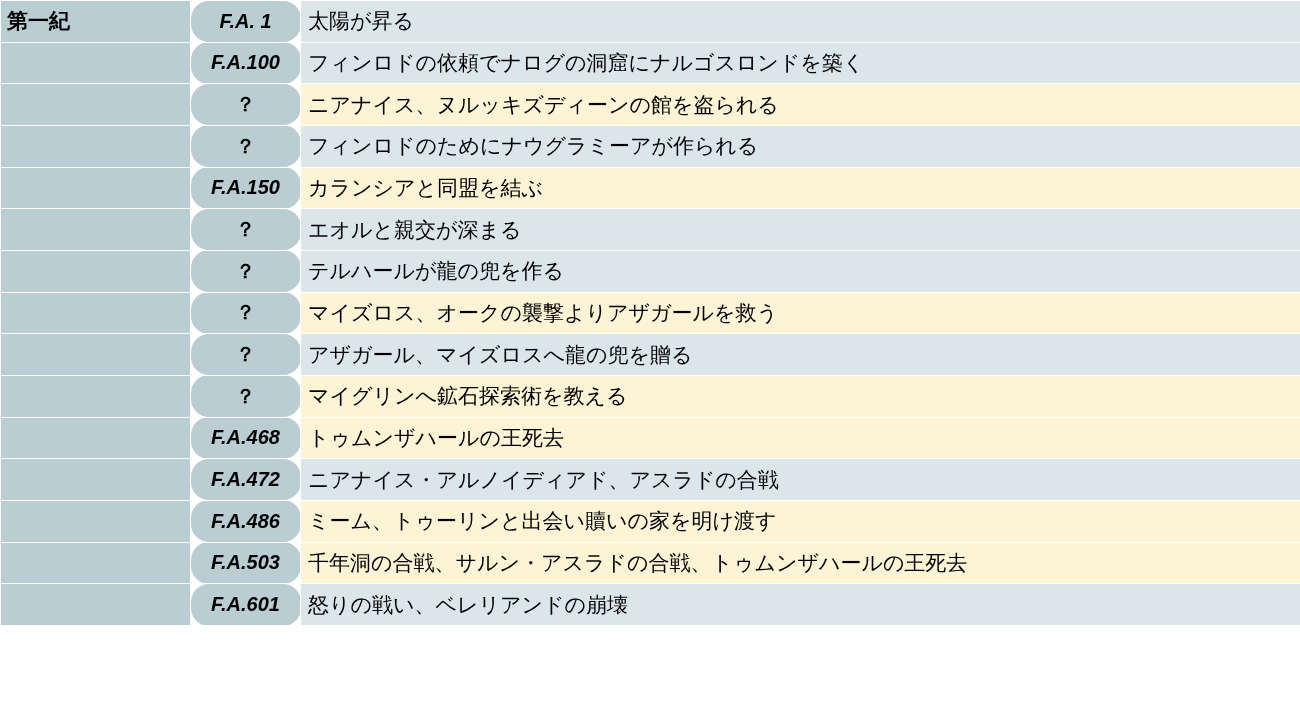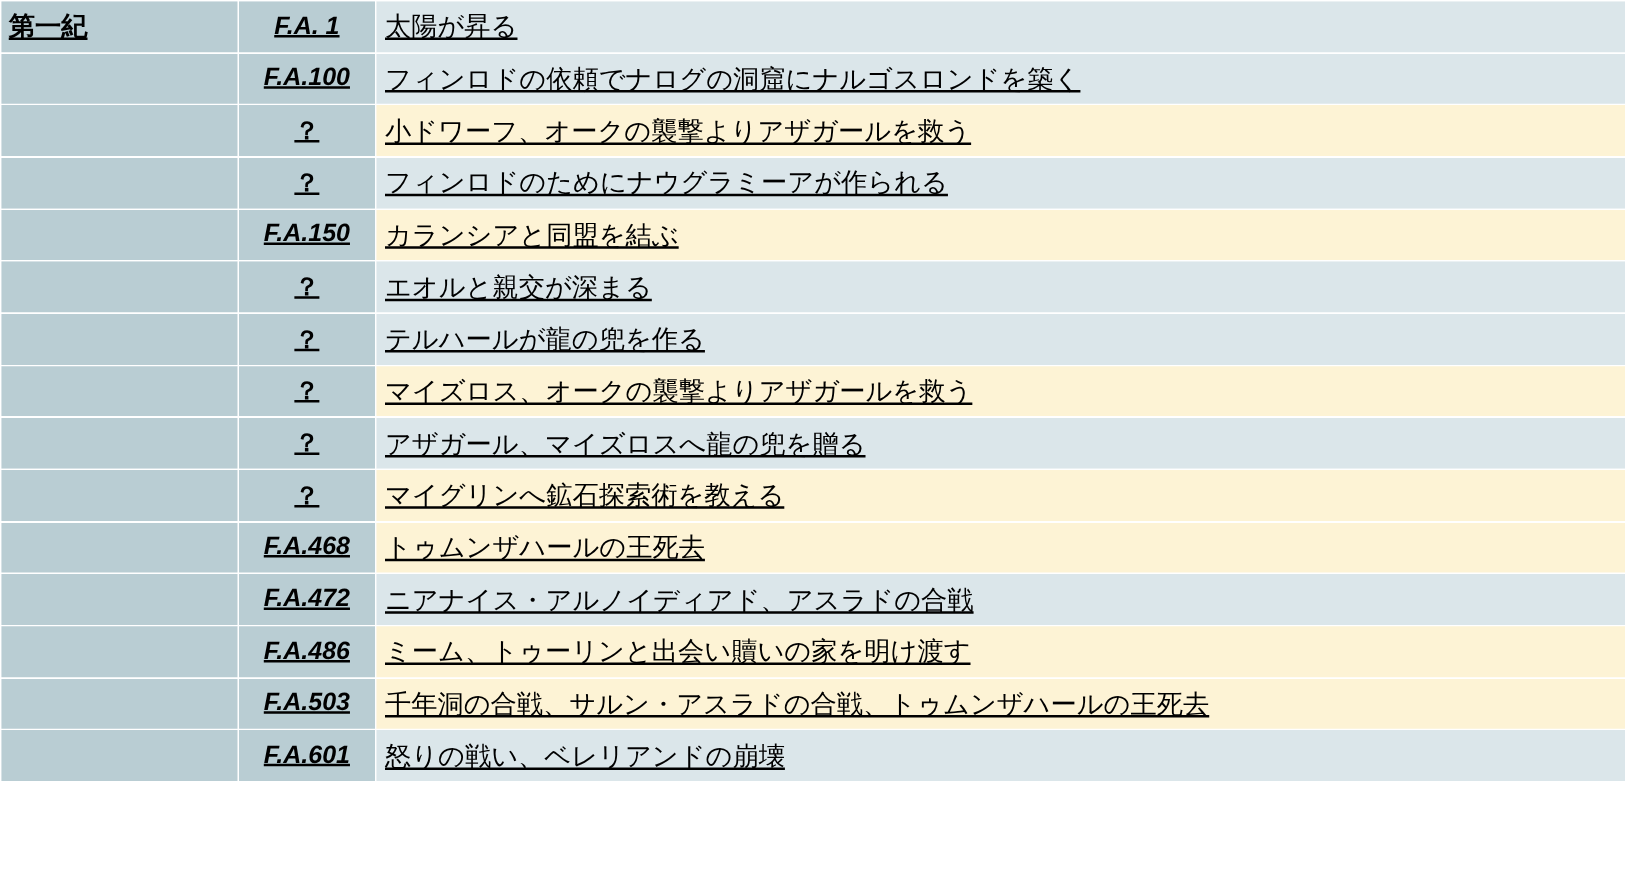--- a/index.html
+++ b/index.html
@@ -11,21 +11,20 @@
     width: 1300px;
     height: 705px;
     overflow: hidden;
     font-family: "Liberation Sans", sans-serif;
   }
   table.timeline {
     border-collapse: collapse;
     table-layout: fixed;
     width: 1300px;
     height: 626px;
-    text-decoration: underline;
   }
   table.timeline col.c-era   { width: 190px; }
   table.timeline col.c-date  { width: 110px; }
   table.timeline col.c-event { width: 1000px; }
 
   table.timeline tr { height: 39.1px; }
 
   td {
     border: 1px solid #ffffff;
     padding: 0;
@@ -44,20 +43,21 @@
   td.era.blank { font-weight: normal; }
 
   td.date {
     background: #b9cdd3;
     color: #000000;
     font-weight: bold;
     font-style: italic;
     font-size: 20px;
     text-align: center;
     letter-spacing: 0px;
+    border-radius: 18px;
   }
   td.date.q {
     font-style: normal;
     letter-spacing: normal;
   }
 
   td.event {
     font-size: 21px;
     color: #000000;
     padding-left: 7px;
@@ -81,21 +81,21 @@
         <td class="event blue">太陽が昇る</td>
       </tr>
       <tr>
         <td class="era blank"></td>
         <td class="date">F.A.100</td>
         <td class="event blue">フィンロドの依頼でナログの洞窟にナルゴスロンドを築く</td>
       </tr>
       <tr>
         <td class="era blank"></td>
         <td class="date q">？</td>
-        <td class="event cream">小ドワーフ、オークの襲撃よりアザガールを救う</td>
+        <td class="event cream">ニアナイス、ヌルッキズディーンの館を盗られる</td>
       </tr>
       <tr>
         <td class="era blank"></td>
         <td class="date q">？</td>
         <td class="event blue">フィンロドのためにナウグラミーアが作られる</td>
       </tr>
       <tr>
         <td class="era blank"></td>
         <td class="date">F.A.150</td>
         <td class="event cream">カランシアと同盟を結ぶ</td>

